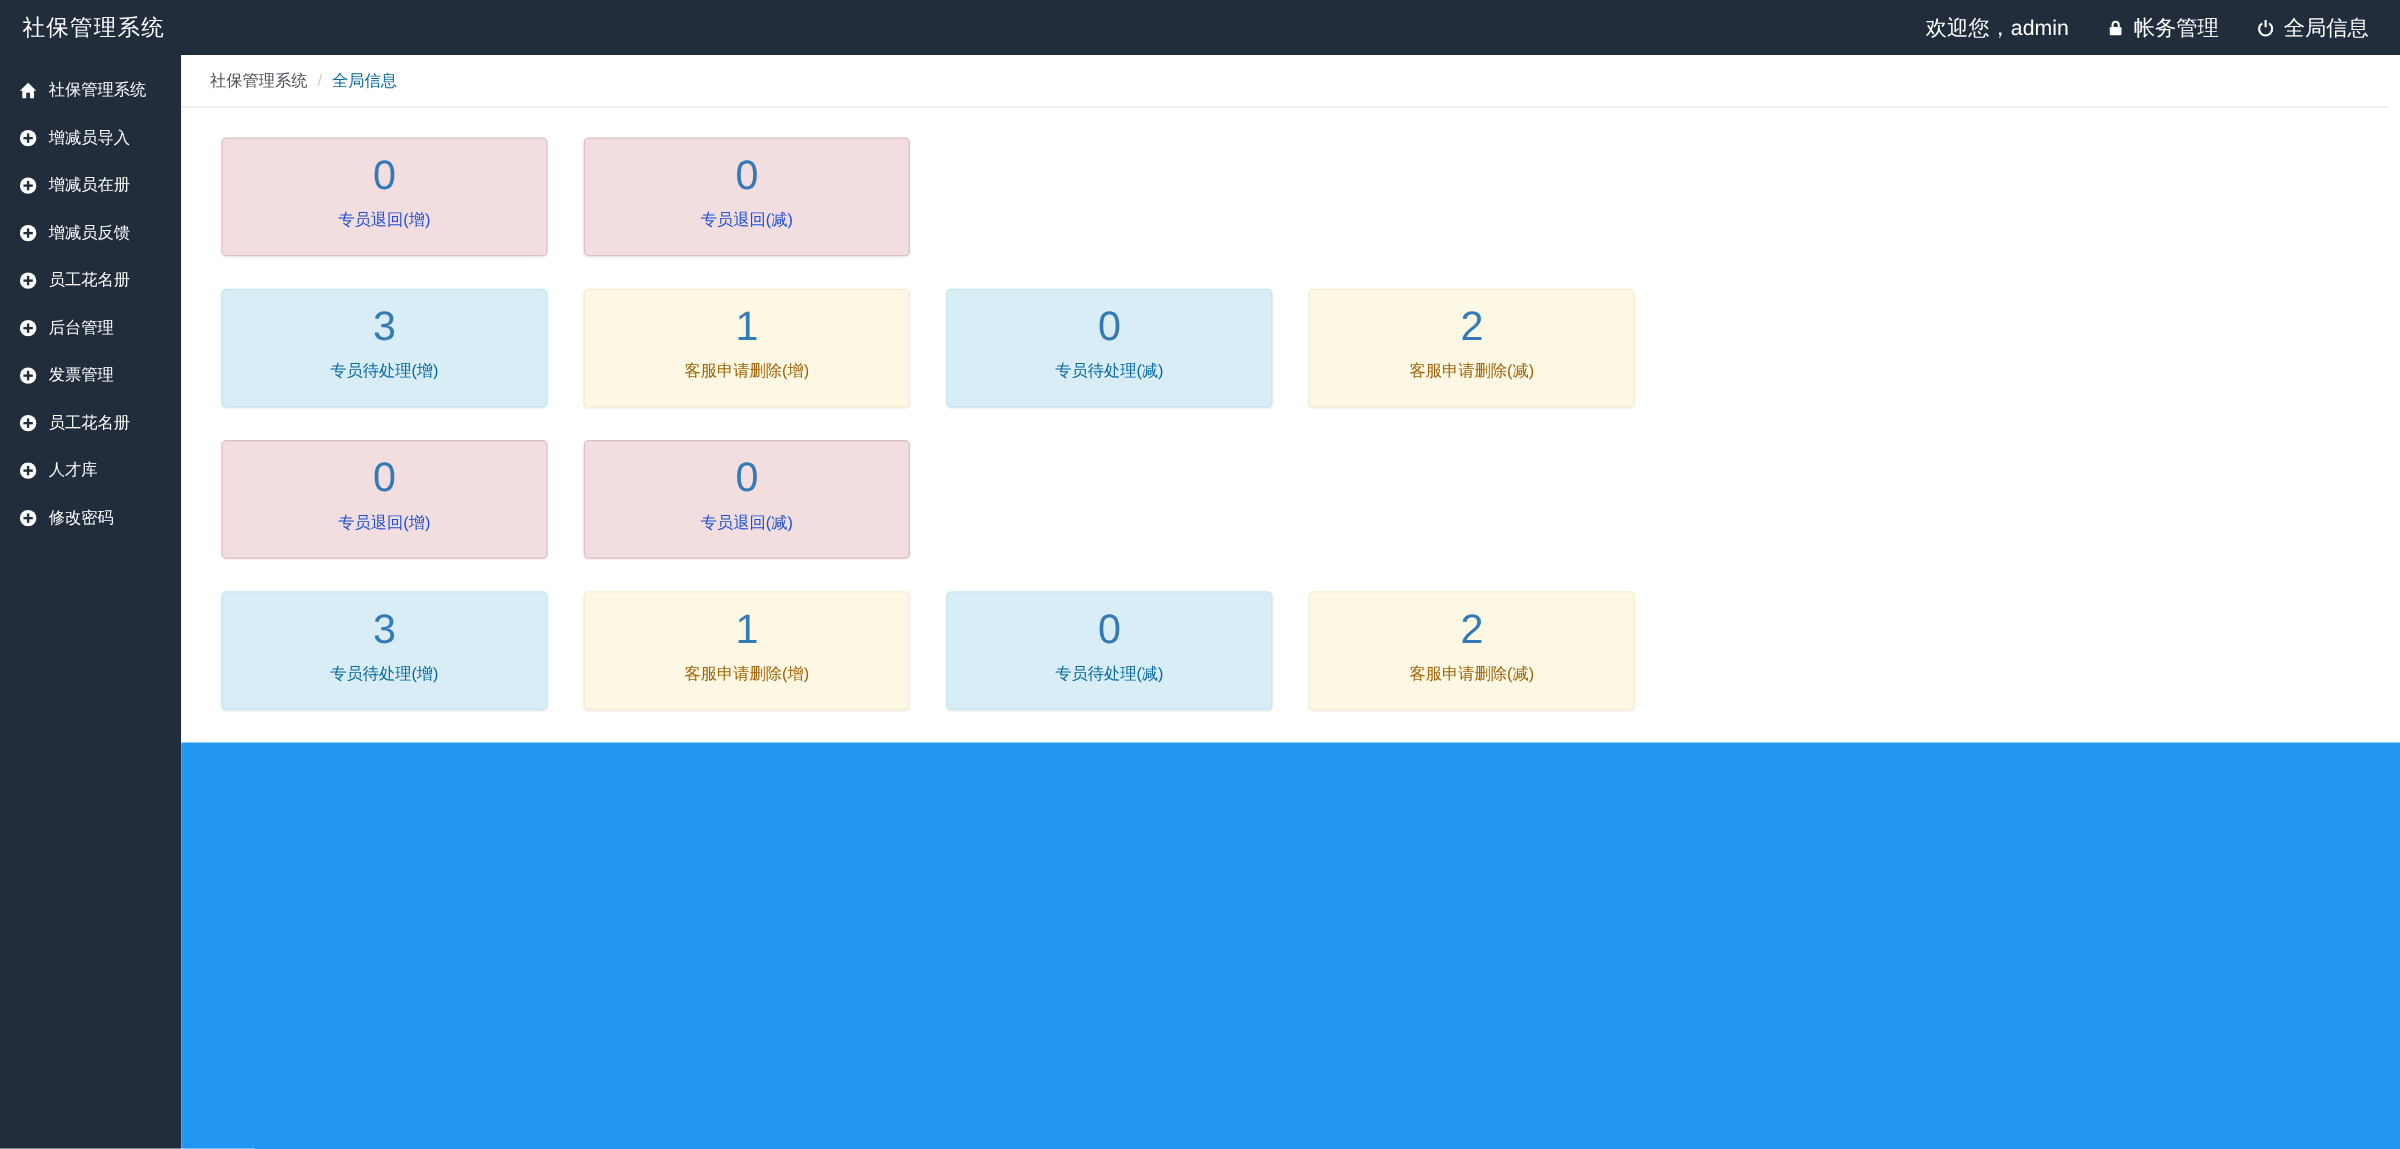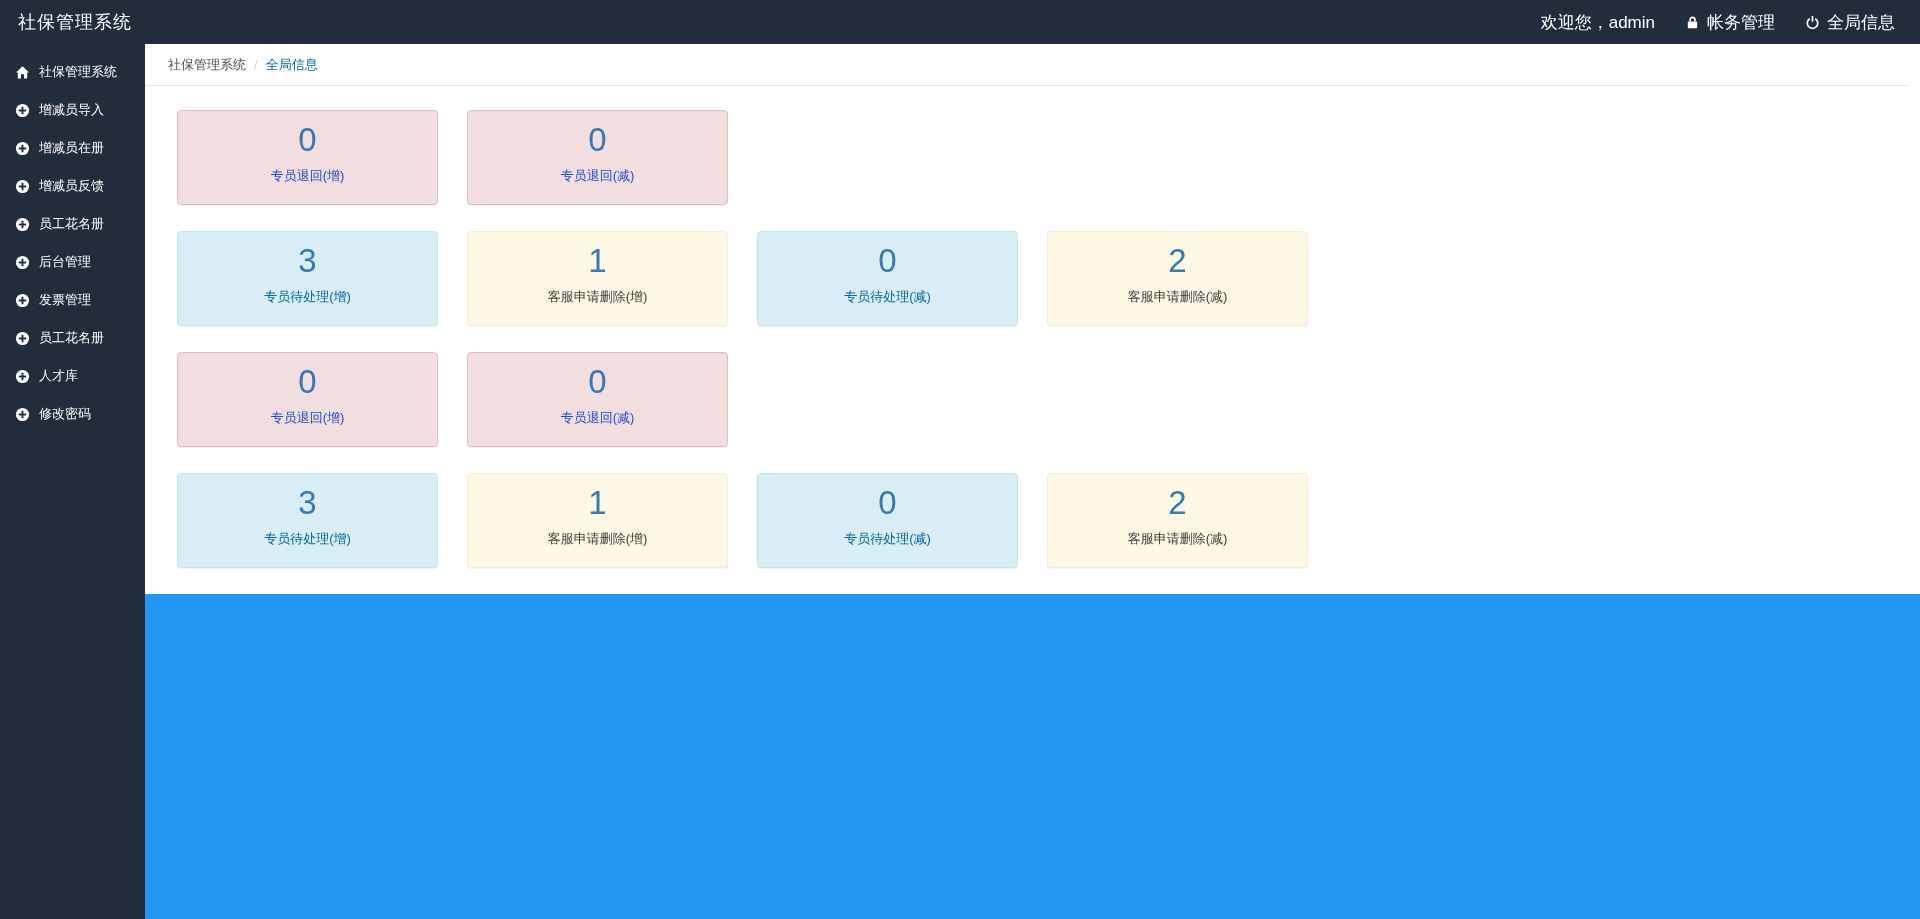--- a/index.html
+++ b/index.html
@@ -45,21 +45,21 @@
     text-align:center; cursor:pointer; display:block; text-decoration:none;
     box-shadow:0 1px 1px rgba(0,0,0,0.06);
   }
   .stat-value { font-size:33px; color:#337ab7; margin-top:9px; line-height:1.2; }
   .stat-label { font-size:13px; margin-top:7px; }
   .variant-danger  { background:#f2dede; border-color:#ddbec5; }
   .variant-danger  .stat-label { color:#1d4ed8; }
   .variant-info    { background:#d9edf7; border-color:#bce8f1; }
   .variant-info    .stat-label { color:#0369a1; }
   .variant-warning { background:#fcf8e3; border-color:#faebcc; }
-  .variant-warning .stat-label { color:#404040; }
+  .variant-warning .stat-label { color:#a16207; }
 
   
   .blue-panel { flex:1; background:#2196f3; width:100%; }
 </style>
 </head>
 <body>
 
 <div class="navbar">
   <div class="navbar-title">社保管理系统</div>
   <div class="navbar-right">

